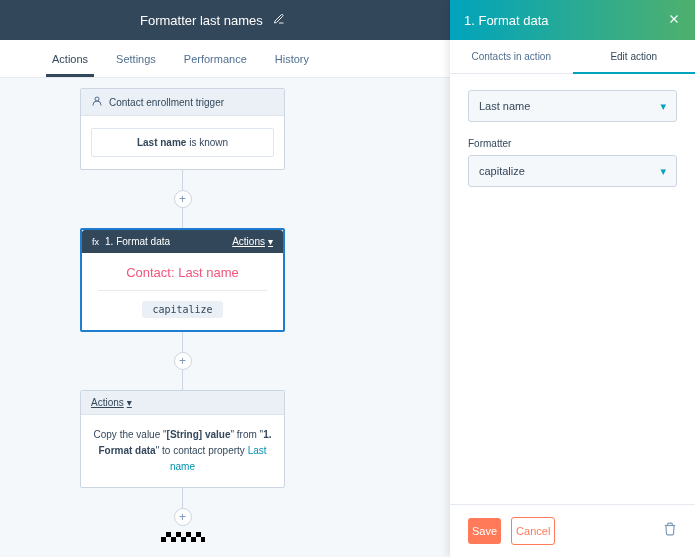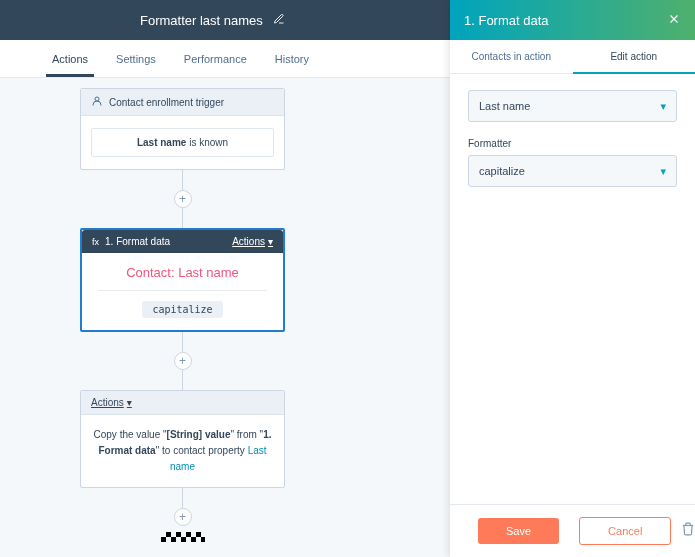--- a/index.html
+++ b/index.html
@@ -55,21 +55,21 @@
   .panel-tab { flex:1; display:flex; align-items:center; justify-content:center; font-size: 10px; color:#506e91; cursor:pointer; }
   .panel-tab.active { color:#33475b; font-weight:500; position:relative; }
   .panel-tab.active::after { content:""; position:absolute; left:0; right:0; bottom:-1px; height:2px; background:#00a4bd; }
 
   .panel-body { padding: 16px 18px; flex:1; overflow:auto; }
   .field-label { font-size: 10px; color: #33475b; margin-bottom: 6px; font-weight: 500; }
   .select { border:1px solid #cbd6e2; border-radius:3px; height:32px; display:flex; align-items:center; justify-content:space-between; padding:0 10px; font-size:11px; color:#33475b; margin-bottom:16px; cursor:pointer; background:#f5f8fa; }
   .select .caret { color:#00a4bd; }
 
   .panel-footer { border-top:1px solid #e5eaf0; padding:12px 18px; display:flex; align-items:center; gap:10px; }
-  .btn { font-size:11px; padding:7px 28px; border-radius:3px; cursor:pointer;margin-left:10px; }
+  .btn { font-size:11px; padding:7px 4px; border-radius:3px; cursor:pointer; }
   .btn-primary { background:#ff7a59; color:#fff; border:none; }
   .btn-secondary { background:#fff; color:#ff7a59; border:1px solid #ff7a59; }
   .trash { margin-left:auto; color:#7c98b6; cursor:pointer; }
 
   svg.icon { width:12px; height:12px; }
 </style>
 </head>
 <body>
 
 <div class="top-header">

